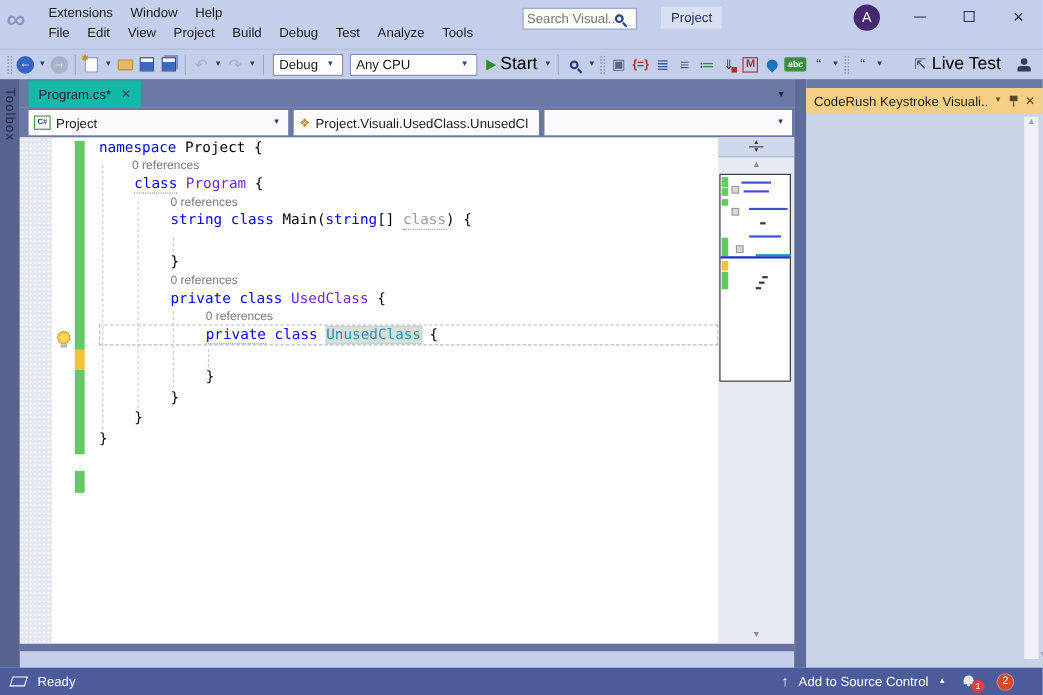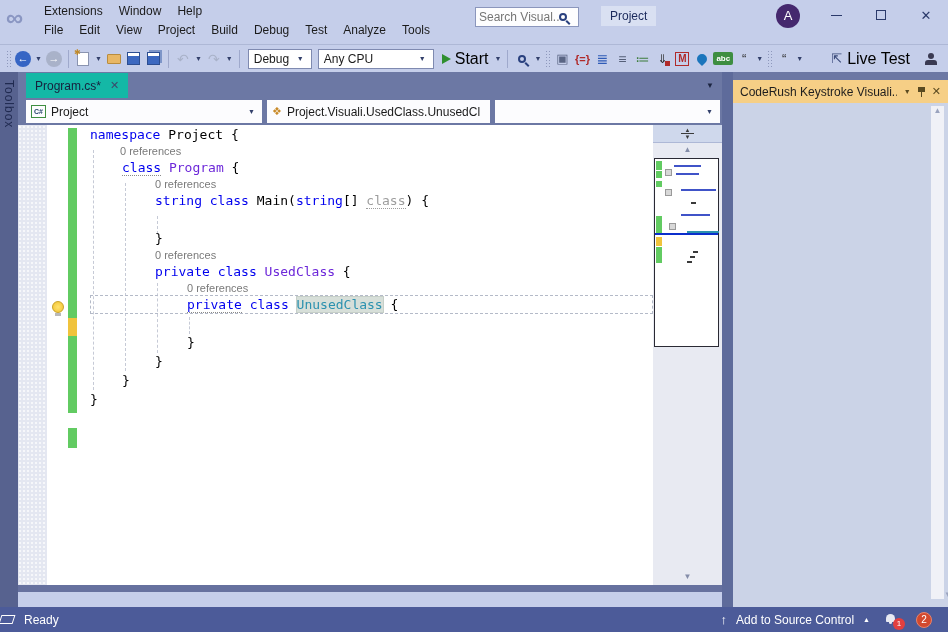--- a/index.html
+++ b/index.html
@@ -129,21 +129,21 @@
   .pin-icon{width:7px;height:12px;position:relative}
   .pin-icon:before{content:'';position:absolute;left:0;top:1px;width:7px;height:5px;background:#5A4A20}
   .pin-icon:after{content:'';position:absolute;left:3px;top:6px;width:1px;height:5px;background:#5A4A20}
   .panel-x{font-size:11px;color:#5A4A20}
   .panel-caret{font-size:7px;color:#5A4A20}
   .panel-body{flex:1;position:relative}
   .vscroll{position:absolute;right:4px;top:3px;bottom:8px;width:13px;background:#F0F1F7;font-size:8px;color:#9AA3BE;text-align:center}
   .vscroll .dn{position:absolute;bottom:0;width:100%}
 
   
-  .statusbar{height:25px;background:#4C5B99;color:#fff;display:flex;align-items:center;font-size:12px;padding:0 0;flex:none}
+  .statusbar{height:25px;background:#4C5B99;color:#fff;display:flex;align-items:center;font-size:12px;padding:0 10px;flex:none}
   .task-icon{width:14px;height:9px;border:1px solid #fff;transform:skewX(-18deg);margin-right:10px}
   .sb-right{margin-left:auto;display:flex;align-items:center;gap:9px}
   .sb-up{font-size:13px}
   .sb-caret{font-size:7px}
   .bell-wrap{position:relative;width:14px;height:14px;margin-left:6px}
   .bell{position:absolute;left:1px;top:1px;width:9px;height:8px;background:#E8EAF2;border-radius:5px 5px 1px 1px}
   .bell:after{content:'';position:absolute;left:3px;top:8px;width:3px;height:2px;background:#E8EAF2;border-radius:0 0 2px 2px}
   .badge{position:absolute;right:-6px;bottom:-3px;width:12px;height:12px;border-radius:50%;background:#E23F3F;color:#fff;font-size:8px;line-height:12px;text-align:center}
   .err-badge{width:16px;height:16px;border-radius:50%;background:#D3492E;border:1px solid #E8836B;color:#fff;font-size:10px;line-height:14px;text-align:center;margin:0 16px 0 8px}
 </style>

